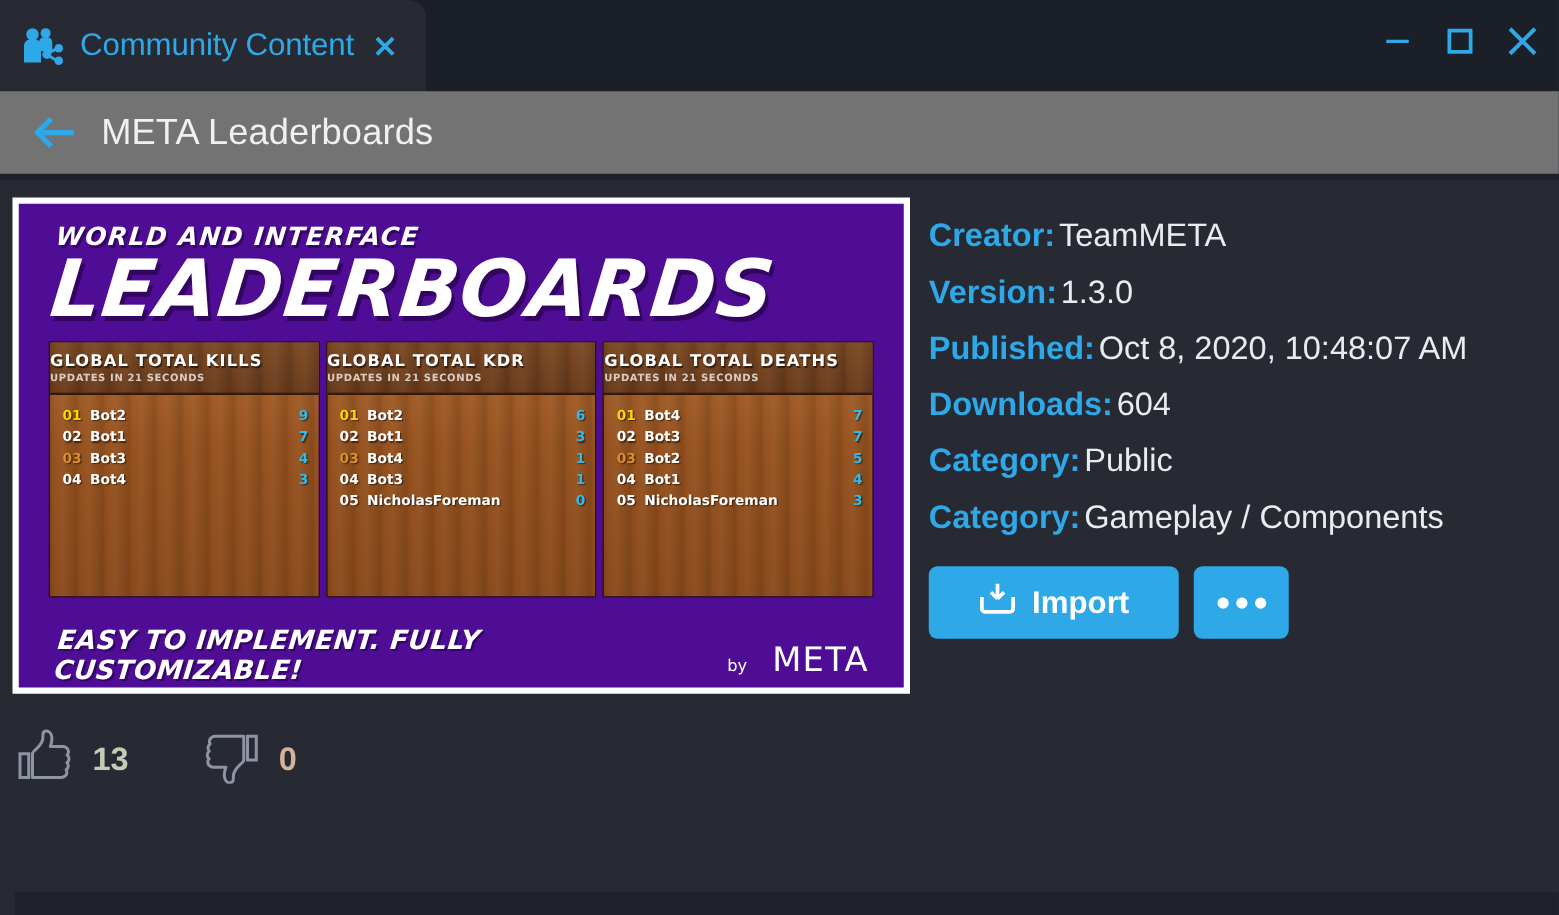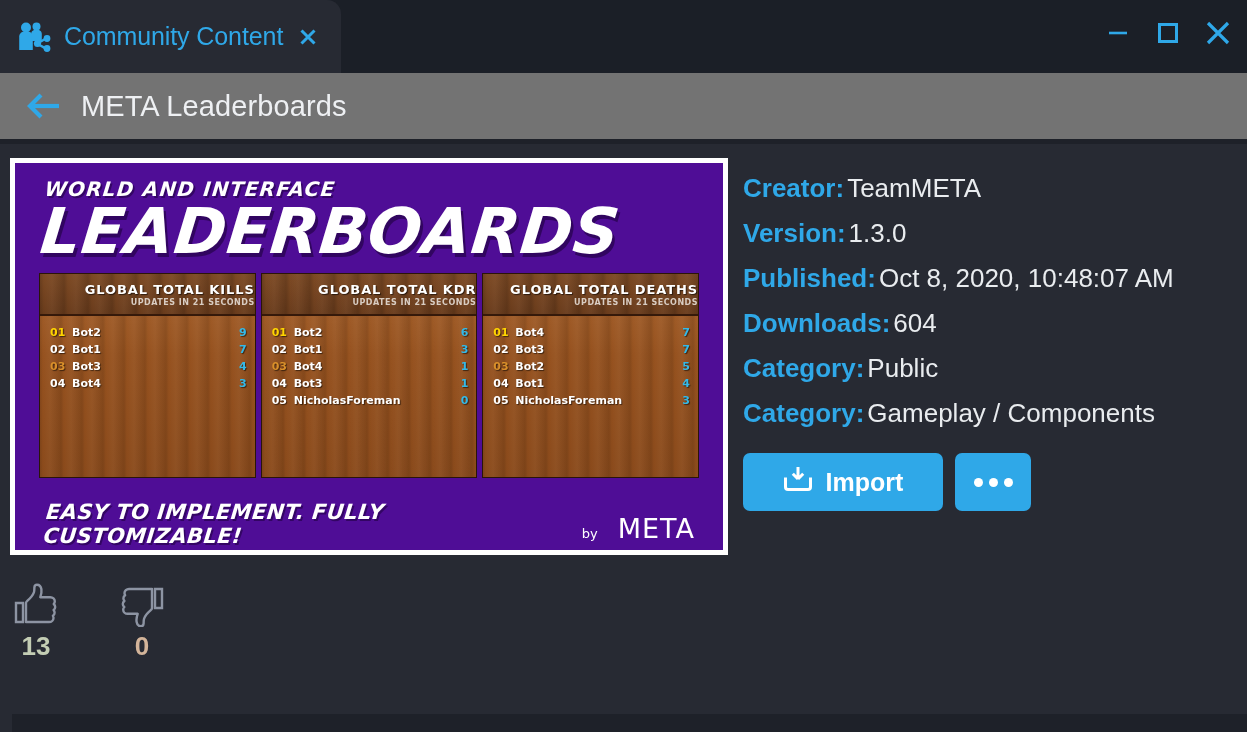--- a/index.html
+++ b/index.html
@@ -196,21 +196,21 @@
     height: 40px;
     flex: 0 0 40px;
     background:
       repeating-linear-gradient(90deg,
         rgba(0,0,0,0.14) 0px, rgba(0,0,0,0.0) 4px,
         rgba(255,255,255,0.03) 12px, rgba(0,0,0,0.14) 24px),
       linear-gradient(180deg, #7d4a24 0%, #6a3c1c 100%);
     border-bottom: 2px solid #35190a;
     display: flex;
     flex-direction: column;
-    align-items: flex-end;
+    align-items: flex-start;
     justify-content: center;
   }
   .board-title {
     font-family: "DejaVu Sans", sans-serif;
     font-weight: bold;
     font-size: 13px;
     color: #fff;
     letter-spacing: 0.9px;
     text-shadow: 1px 1px 1px rgba(0,0,0,0.6);
     white-space: nowrap;
@@ -348,22 +348,22 @@
   }
   .rating-row {
     display: flex;
     align-items: center;
     margin-top: 18px;
     gap: 14px;
   }
   .rate-item {
     display: flex;
     align-items: center;
+    gap: 14px;
     cursor: pointer;
-    flex-direction: column;
   }
   .rate-item.down { margin-left: 44px; }
   .rate-count {
     font-size: 26px;
     font-weight: bold;
   }
   .rate-count.up { color: #c3cdb4; }
   .rate-count.down { color: #d3b49a; }
 
   .bottom-bar {

